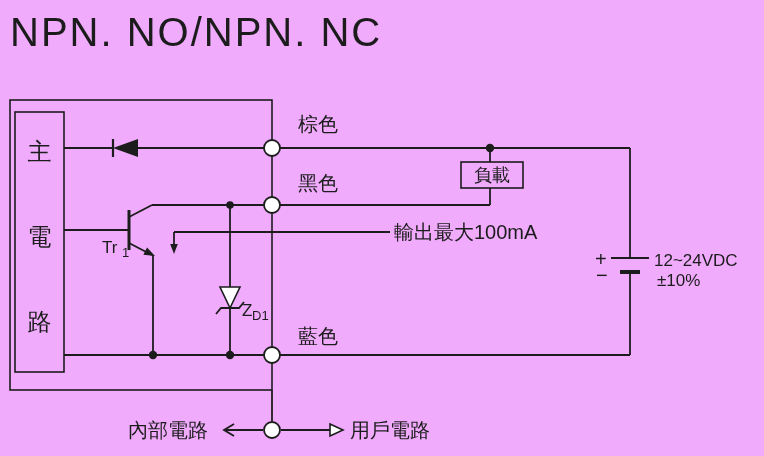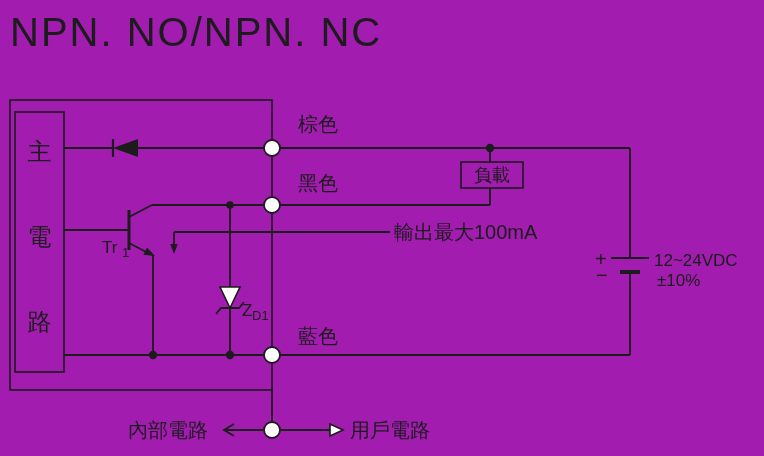--- a/index.html
+++ b/index.html
@@ -1,19 +1,19 @@
 <!DOCTYPE html>
 <html><head>
 <meta charset="utf-8">
 <style>
   html, body { margin: 0; padding: 0; background: #ffffff; }
   #stage {
     position: relative;
     width: 764px; height: 456px;
-    background: #a21caf;
+    background: #f0abfc;
     font-family: "Liberation Sans", sans-serif;
     overflow: hidden;
   }
   svg { display: block; }
 
   
   svg line, svg polyline, svg rect, svg path {
     stroke: #1c1c1c;
     stroke-width: 1.8;
     fill: none;

